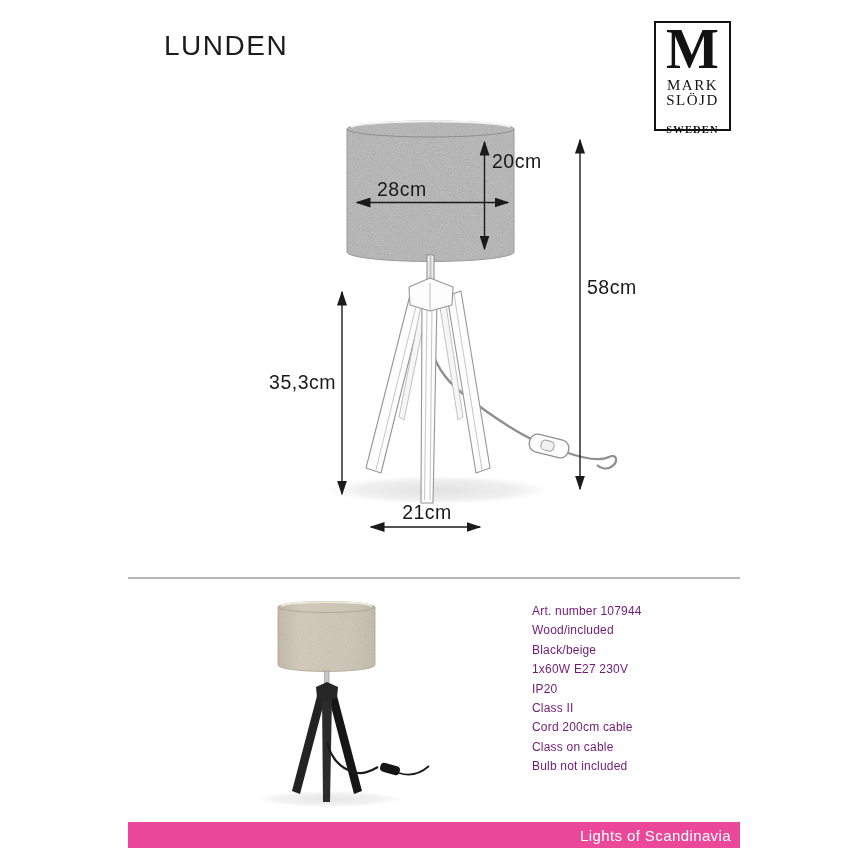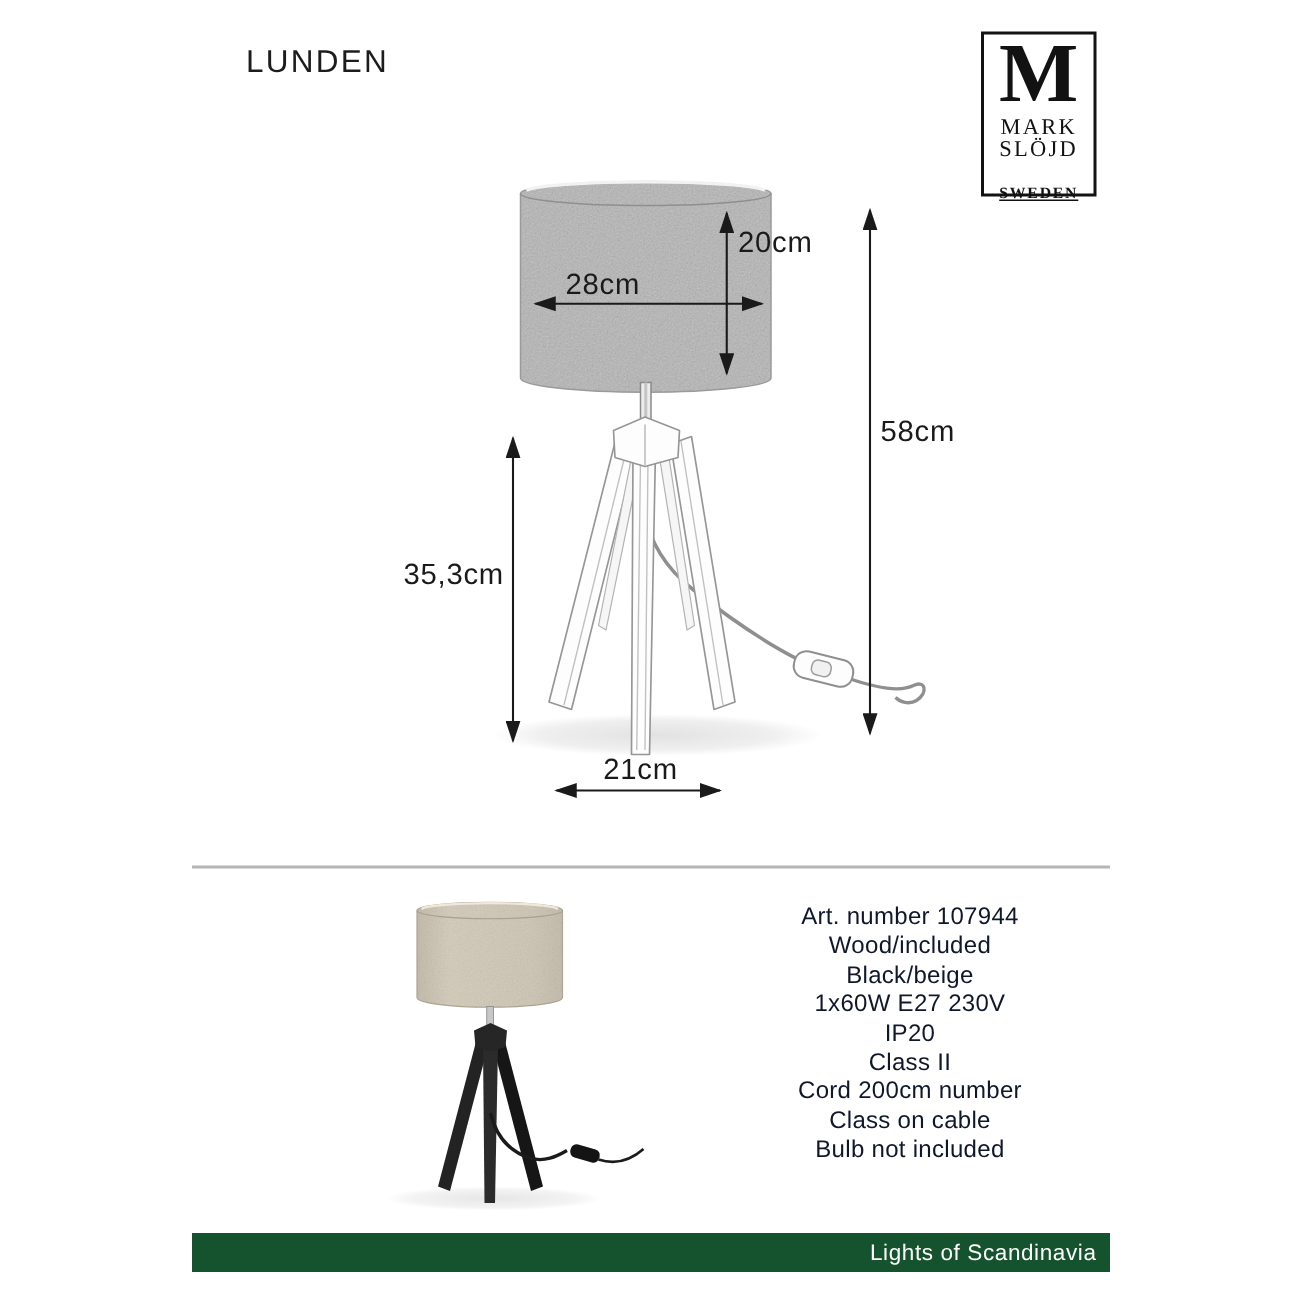--- a/index.html
+++ b/index.html
@@ -2,43 +2,43 @@
 <html><head>
 <meta charset="utf-8">
 <style>
   html,body{margin:0;padding:0;background:#ffffff;}
   .page{
     position:relative;width:868px;height:868px;background:#ffffff;overflow:hidden;
     font-family:"Liberation Sans",sans-serif;color:#1a1a1a;
   }
   
   .title{
-    position:absolute;left:164px;top:30px;font-size:21px;font-weight:400;
+    position:absolute;left:164px;top:30px;font-size:28px;font-weight:400;
     letter-spacing:1.5px;color:#1c1c1c;
   }
   
   .logo{
     position:absolute;left:654px;top:21px;width:77px;height:110px;
     border:2.5px solid #121212;box-sizing:border-box;background:#fff;
     display:flex;flex-direction:column;align-items:center;justify-content:flex-start;
     font-family:"Liberation Serif",serif;color:#121212;padding-top:1px;
   }
   .logo-m{font-size:56px;font-weight:700;line-height:0.92;letter-spacing:0;}
   .logo-rule{width:62px;height:2px;background:#121212;margin:1px 0;}
   .logo-word{font-size:15px;font-weight:400;letter-spacing:1.5px;line-height:1.05;}
-  .logo-sweden{font-size:10.5px;font-weight:700;letter-spacing:1.2px;line-height:1.25;margin-top:12px;text-decoration:underline;}
+  .logo-sweden{font-size:10.5px;font-weight:700;letter-spacing:1.2px;line-height:1.25;margin-top:12px;}
   
   .diagram-svg{position:absolute;left:260px;top:105px;width:400px;height:440px;}
   .photo-svg{position:absolute;left:245px;top:592px;width:215px;height:228px;}
   
   .divider{position:absolute;left:128px;top:577px;width:612px;height:2px;background:#b5b5b5;}
   
   .specs{
-    position:absolute;left:532px;top:602px;font-size:16px;line-height:19.4px;
-    color:#0f172a;letter-spacing:0.2px;font-weight:400;text-align:center;
+    position:absolute;left:532px;top:602px;font-size:12px;line-height:19.4px;
+    color:#701a75;letter-spacing:0.2px;font-weight:400;
   }
   
   .footer-bar{
     position:absolute;left:128px;top:822px;width:612px;height:26px;
     display:flex;align-items:center;justify-content:flex-end;box-sizing:border-box;
     padding-right:9px;
   }
   .footer-bar span{color:#ffffff;font-size:15px;letter-spacing:0.4px;}
   svg text{font-family:"Liberation Sans",sans-serif;fill:#1a1a1a;}
 </style>
@@ -194,22 +194,22 @@
     </g>
   </svg>
 
   <div class="specs">
     <div>Art. number 107944</div>
     <div>Wood/included</div>
     <div>Black/beige</div>
     <div>1x60W E27 230V</div>
     <div>IP20</div>
     <div>Class II</div>
-    <div>Cord 200cm number</div>
+    <div>Cord 200cm cable</div>
     <div>Class on cable</div>
     <div>Bulb not included</div>
   </div>
 
-  <div class="footer-bar" style="background: #14532d;">
+  <div class="footer-bar" style="background: #ec4899;">
     <span>Lights of Scandinavia</span>
   </div>
 
 </div>
 
 </body></html>

